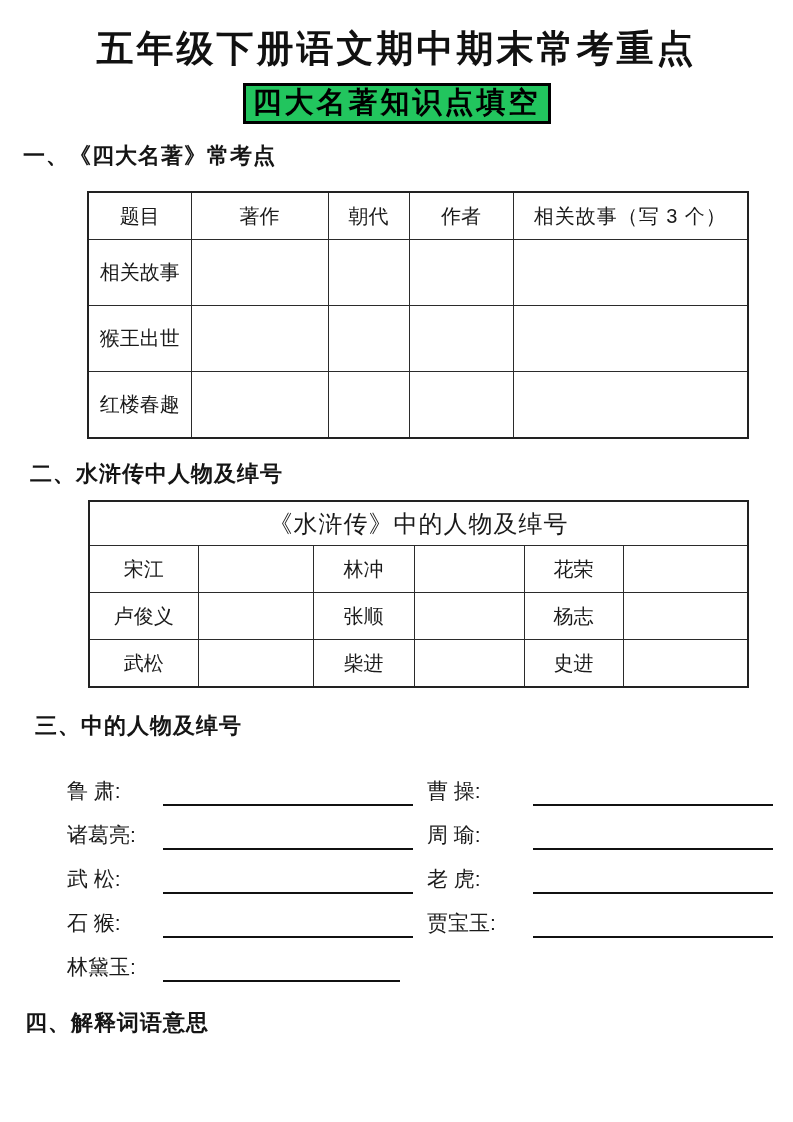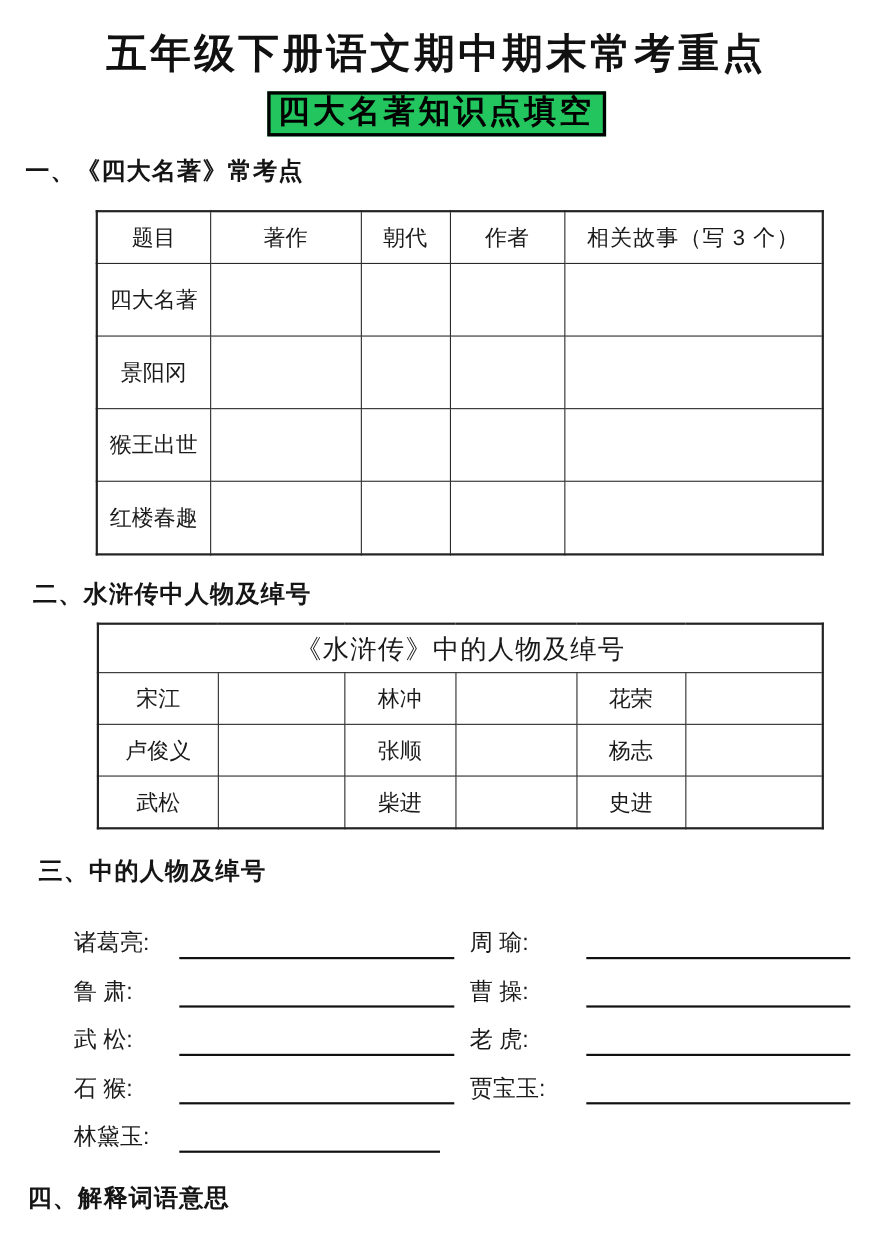--- a/index.html
+++ b/index.html
@@ -123,28 +123,21 @@
     </colgroup>
     <tbody>
         <tr class="hdr-row">
       <th>题目</th>
       <th>著作</th>
       <th>朝代</th>
       <th>作者</th>
       <th>相关故事（写 3 个）</th>
     </tr>
     <tr class="data-row">
-      <td>四大名著</td>
-      <td></td>
-      <td></td>
-      <td></td>
-      <td></td>
-    </tr>
-    <tr class="data-row">
-      <td>景阳冈</td>
+      <td>相关故事</td>
       <td></td>
       <td></td>
       <td></td>
       <td></td>
     </tr>
     <tr class="data-row">
       <td>猴王出世</td>
       <td></td>
       <td></td>
       <td></td>
@@ -199,29 +192,29 @@
       <td>史进</td>
       <td></td>
     </tr>
   </tbody>
     </table>
 
   <div class="sec-heading sec3">三、中的人物及绰号</div>
 
   <div class="fill-area">
     <div class="fill-row">
+      <span class="fill-label">鲁 肃:</span>
+      <span class="fill-line"></span>
+      <span class="fill-label right-col">曹 操:</span>
+      <span class="fill-line right-col"></span>
+    </div>
+    <div class="fill-row">
       <span class="fill-label">诸葛亮:</span>
       <span class="fill-line"></span>
       <span class="fill-label right-col">周 瑜:</span>
-      <span class="fill-line right-col"></span>
-    </div>
-    <div class="fill-row">
-      <span class="fill-label">鲁 肃:</span>
-      <span class="fill-line"></span>
-      <span class="fill-label right-col">曹 操:</span>
       <span class="fill-line right-col"></span>
     </div>
     <div class="fill-row">
       <span class="fill-label">武 松:</span>
       <span class="fill-line"></span>
       <span class="fill-label right-col">老 虎:</span>
       <span class="fill-line right-col"></span>
     </div>
     <div class="fill-row">
       <span class="fill-label">石 猴:</span>

